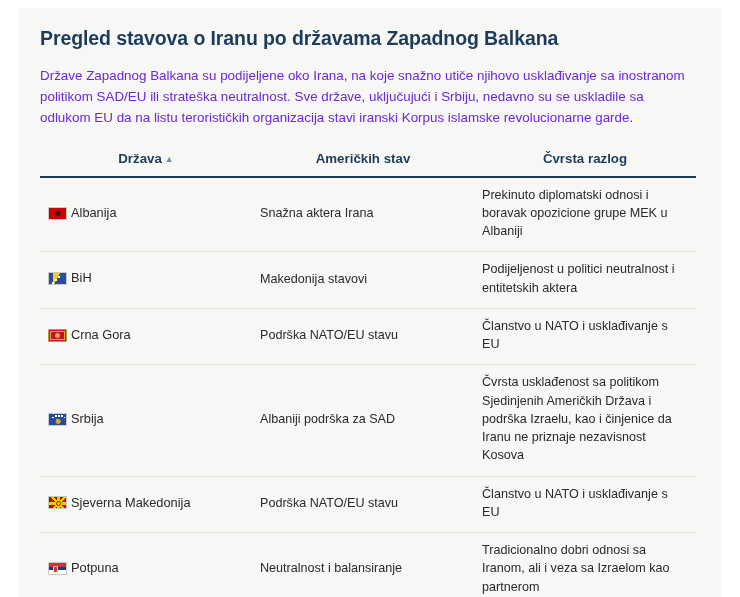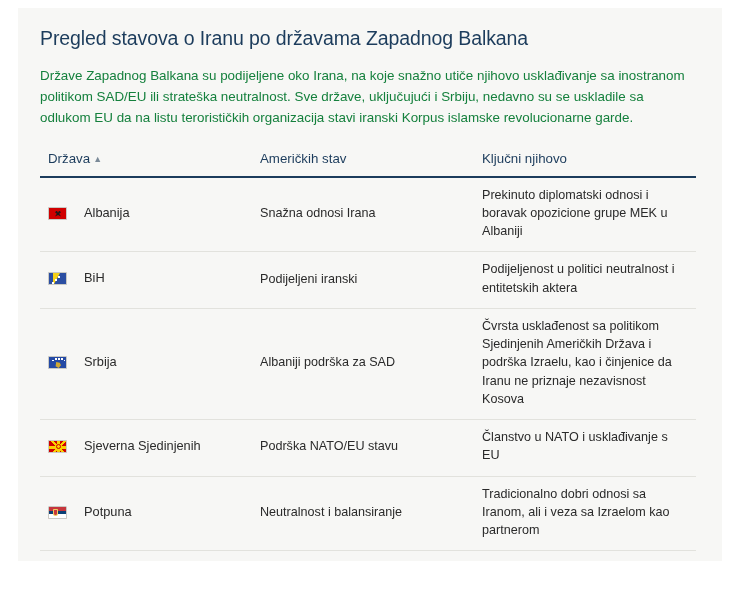--- a/index.html
+++ b/index.html
@@ -22,42 +22,42 @@
     position: absolute;
     left: 18px;
     top: 8px;
     width: 704px;
     background: #f7f7f5;
     box-sizing: border-box;
     padding: 18px 22px 10px 22px;
   }
   .title {
     font-size: 19.5px;
-    font-weight: normal;
+    font-weight: bold;
     color: #1c3c5c;
     letter-spacing: -0.1px;
     margin: 0 0 12px 0;
     line-height: 1.25;
   }
   .intro {
     font-size: 13.4px;
-    color: #15803d;
+    color: #6d28d9;
     line-height: 1.55;
     margin: 16px 0 18px 0;
     max-width: 652px;
   }
   table.tbl {
     border-collapse: collapse;
     width: 656px;
     table-layout: fixed;
   }
   table.tbl th {
-    text-align: left;
+    text-align: center;
     font-size: 13.3px;
-    font-weight: normal;
+    font-weight: bold;
     color: #1c3c5c;
     padding: 4px 8px 10px 8px;
     border-bottom: 2.5px solid #1c3c5c;
     vertical-align: bottom;
   }
   table.tbl td {
     font-size: 12.6px;
     color: #2a2a2a;
     padding: 8px 8px 11px 8px;
     border-bottom: 1px solid #e2e2dd;
@@ -70,21 +70,21 @@
 
   .sort-arrow {
     font-size: 9px;
     color: #7b8a98;
     margin-left: 3px;
     vertical-align: middle;
   }
   .country-cell {
     display: flex;
     align-items: center;
-    gap: 17px;
+    gap: 4px;
     text-align: right;
   }
   .country-name { color: #2a2a2a; font-size: 12.8px; }
   .flag {
     width: 19px;
     height: 13px;
     flex: 0 0 19px;
     border: 1px solid #c9c9c4;
     box-sizing: border-box;
     position: relative;
@@ -213,59 +213,69 @@
         <col class="col-country">
         <col class="col-stance">
         <col class="col-reason">
       </colgroup>
       <thead>
         <tr>
           <th>
             <span>Država</span><span class="sort-arrow">▲</span>
           </th>
           <th>Američkih stav</th>
-          <th>Ključni njihovo</th>
+          <th>Čvrsta razlog</th>
         </tr>
       </thead>
       <tbody>
         <tr>
           <td>
             <div class="country-cell">
               <span class="flag flag-al"></span>
               <span class="country-name">Albanija</span>
             </div>
           </td>
-          <td>Snažna odnosi Irana</td>
+          <td>Snažna aktera Irana</td>
           <td>Prekinuto diplomatski odnosi i boravak opozicione grupe MEK u Albaniji</td>
         </tr>
         <tr>
           <td>
             <div class="country-cell">
               <span class="flag flag-ba"></span>
               <span class="country-name">BiH</span>
             </div>
           </td>
-          <td>Podijeljeni iranski</td>
+          <td>Makedonija stavovi</td>
           <td>Podijeljenost u politici neutralnost i entitetskih aktera</td>
+        </tr>
+        <tr>
+          <td>
+            <div class="country-cell">
+              <span class="flag flag-me"></span>
+              <span class="country-name">Crna Gora</span>
+            </div>
+          </td>
+          <td>Podrška NATO/EU stavu</td>
+          <td>Članstvo u NATO i usklađivanje s EU</td>
         </tr>
         <tr>
           <td>
             <div class="country-cell">
               <span class="flag flag-xk"></span>
               <span class="country-name">Srbija</span>
             </div>
           </td>
           <td>Albaniji podrška za SAD</td>
           <td>Čvrsta usklađenost sa politikom Sjedinjenih Američkih Država i podrška Izraelu, kao i činjenice da Iranu ne priznaje nezavisnost Kosova</td>
         </tr>
         <tr>
           <td>
             <div class="country-cell">
               <span class="flag flag-mk"></span>
-              <span class="country-name">Sjeverna Sjedinjenih</span>
+              <span class="country-name">Sjeverna Makedonija</span>
             </div>
           </td>
           <td>Podrška NATO/EU stavu</td>
           <td>Članstvo u NATO i usklađivanje s EU</td>
         </tr>
         <tr>
           <td>
             <div class="country-cell">
               <span class="flag flag-rs"></span>
               <span class="country-name">Potpuna</span>

